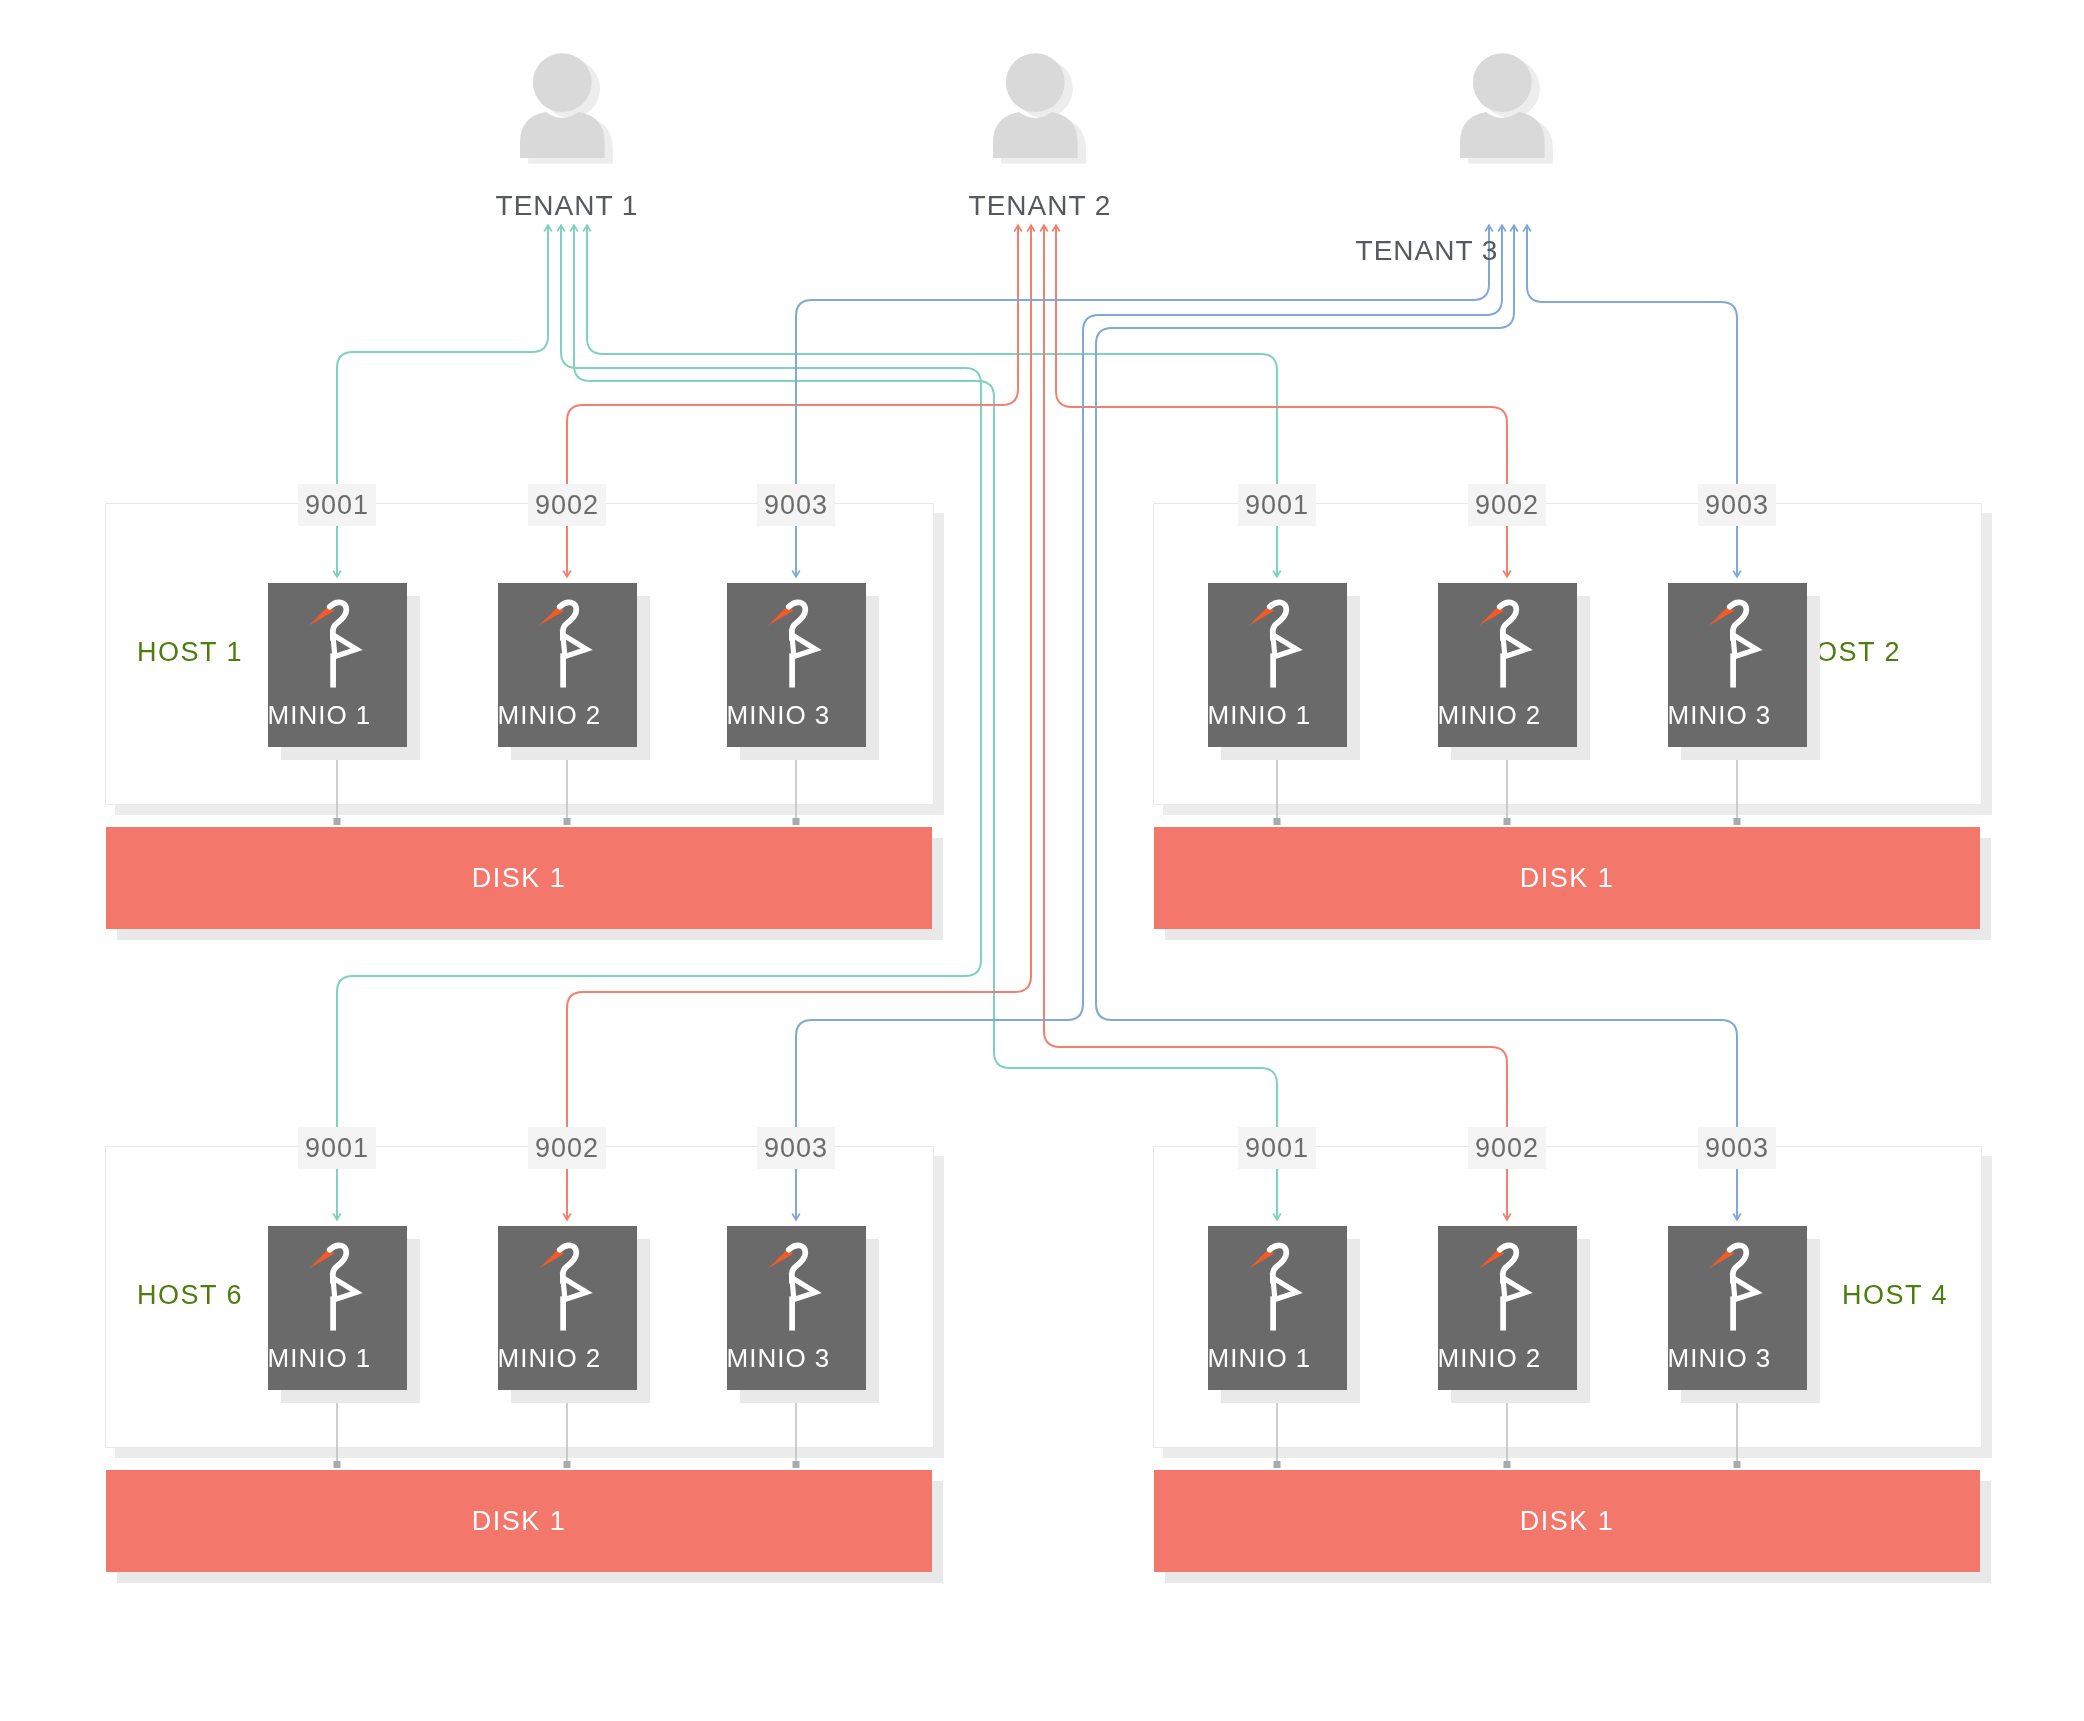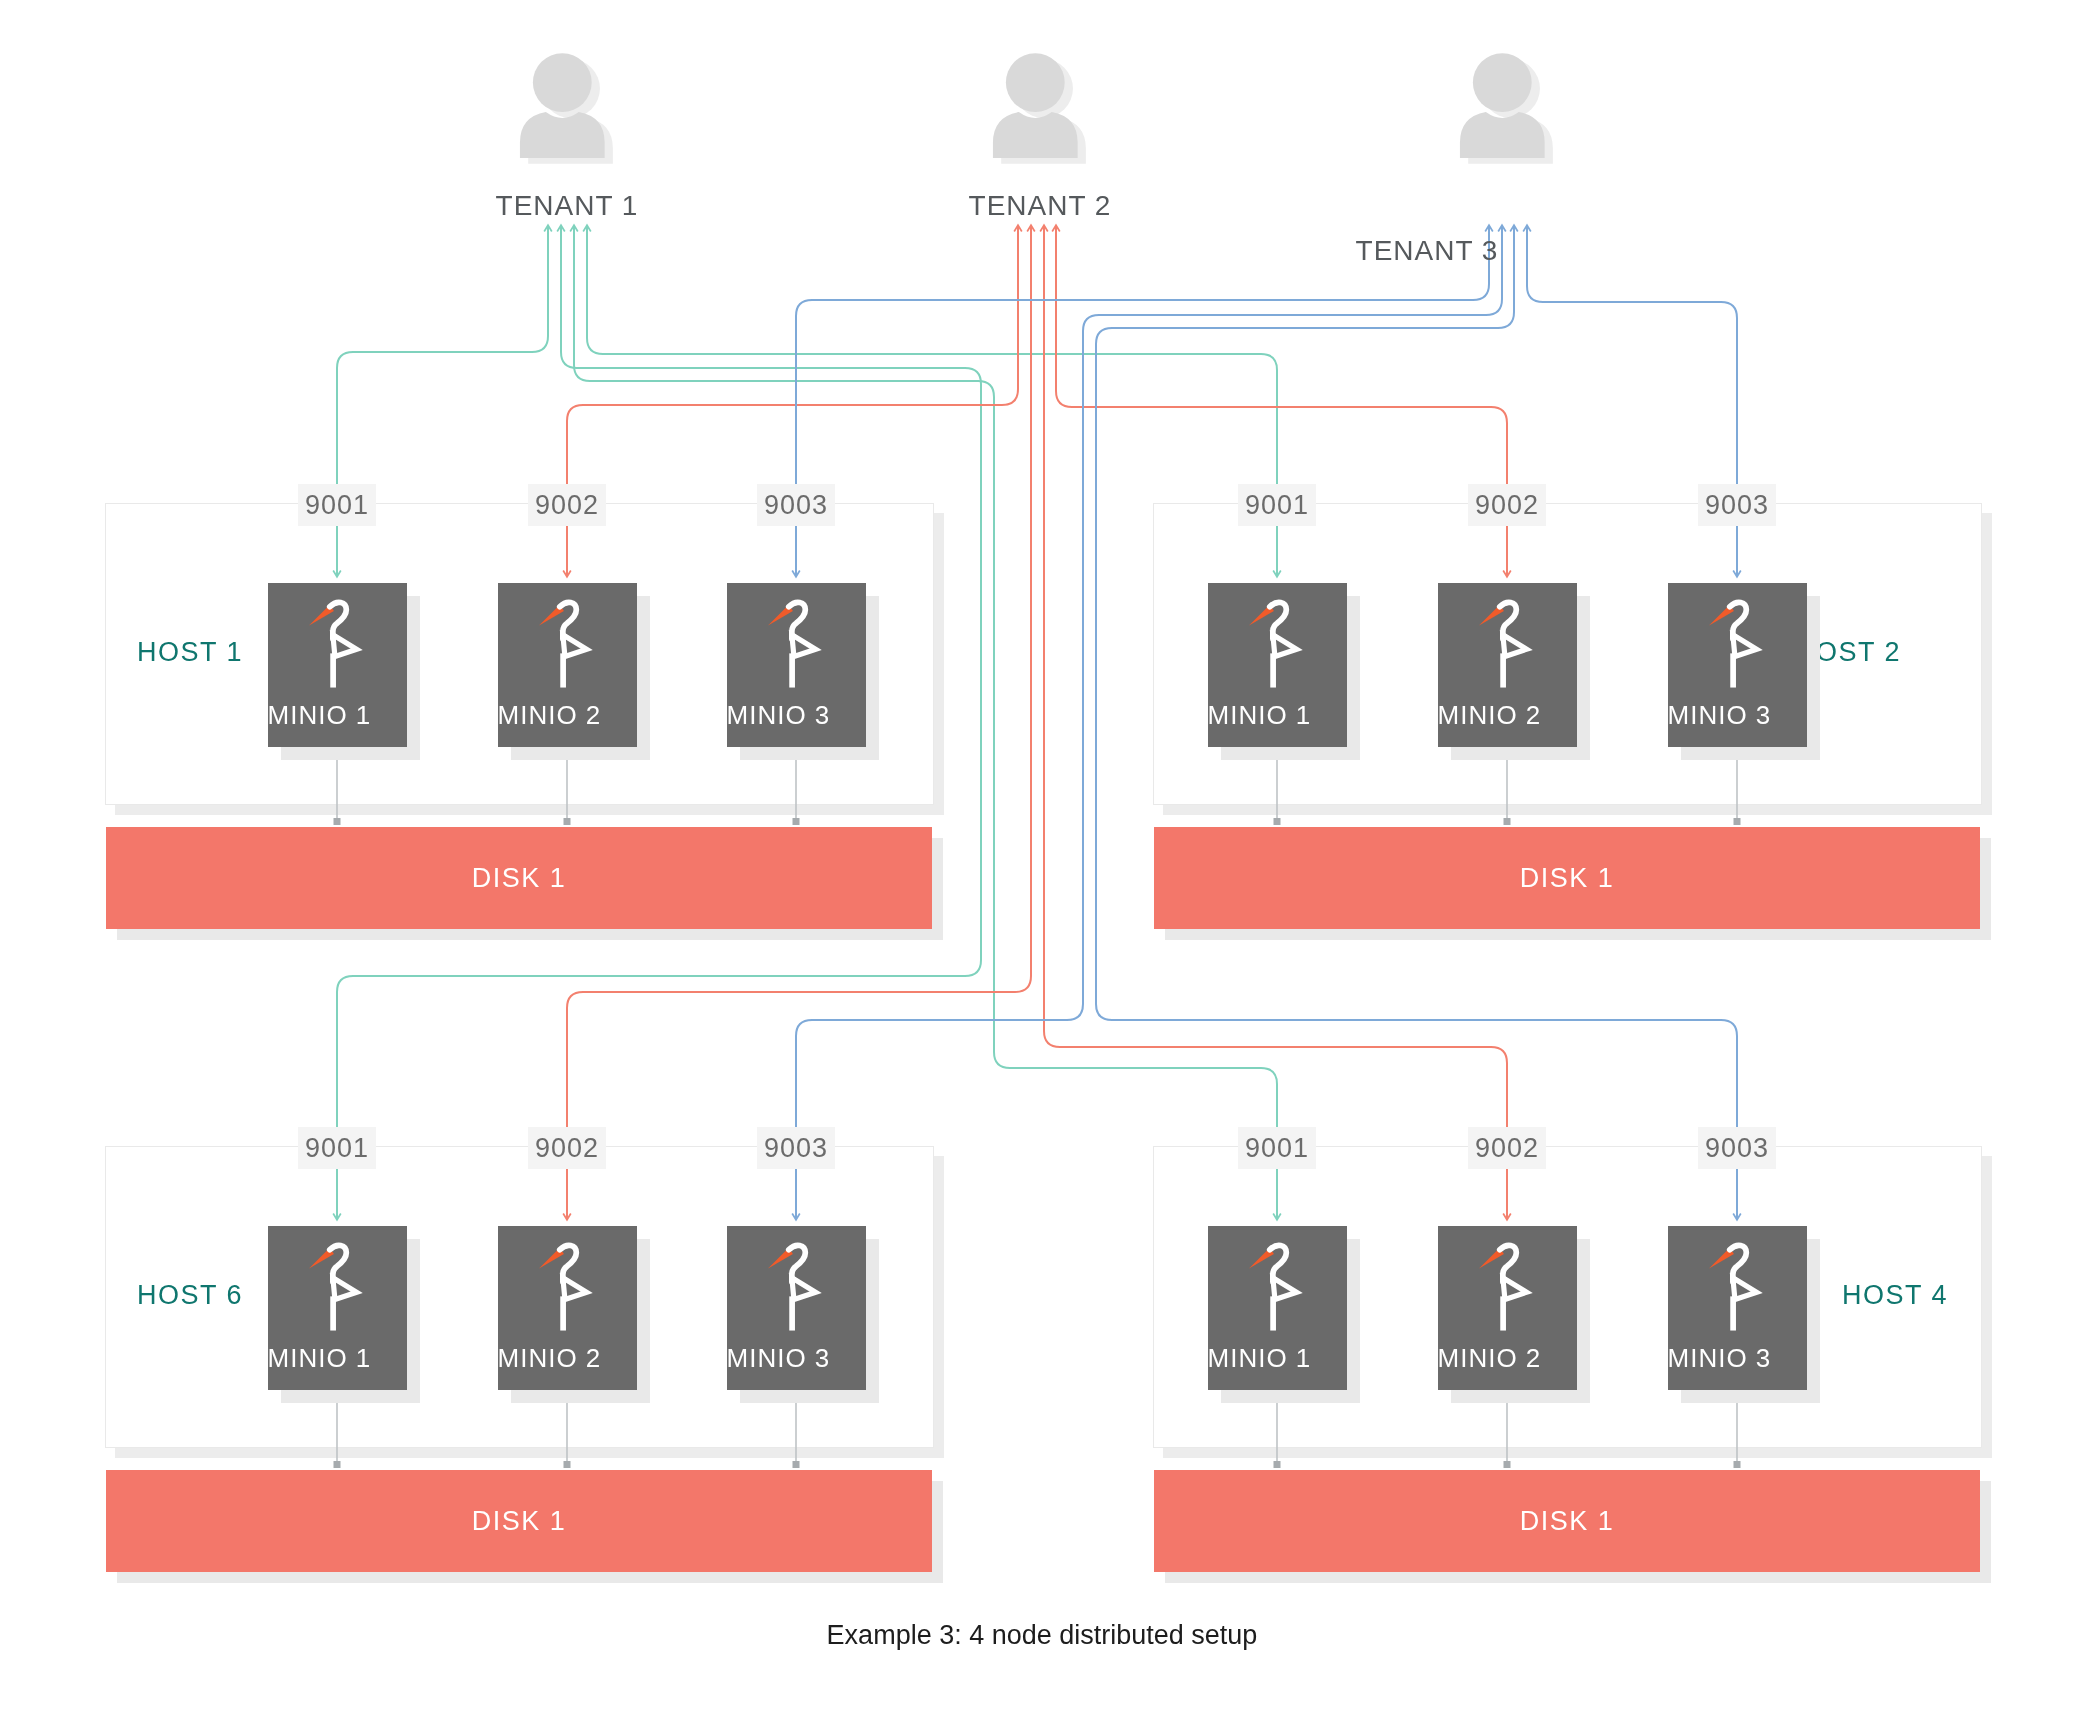--- a/index.html
+++ b/index.html
@@ -1,20 +1,20 @@
 <!DOCTYPE html>
 <html><head>
 <meta charset="utf-8">
 <style>
   html,body{margin:0;padding:0;background:#fff;}
   #stage{position:relative;width:2084px;height:1721px;background:#fff;overflow:hidden;
          font-family:"Liberation Sans",sans-serif;}
   .abs{position:absolute;}
   .host-box{background:#fff;border:1px solid #e9e9e9;box-shadow:10px 10px 0 #ececec;z-index:1;}
-  .host-label{z-index:3;font-size:27px;color:#0f766e;letter-spacing:1.5px;white-space:nowrap;}
+  .host-label{z-index:3;font-size:27px;color:#4d7c0f;letter-spacing:1.5px;white-space:nowrap;}
   .port-badge{z-index:3;background:#f4f4f4;color:#6b6b6b;font-size:27px;text-align:center;
               letter-spacing:1px;}
   .minio-node{z-index:3;box-shadow:13px 13px 0 #e9e9e9;}
   .minio-label{position:absolute;left:0;right:0;bottom:16px;text-align:left;color:#fff;
                font-size:26px;letter-spacing:1px;}
   .minio-logo{position:absolute;left:50%;top:14px;transform:translateX(-50%);}
   .disk-bar{z-index:3;box-shadow:11px 11px 0 #e9e9e9;}
   .disk-label{position:absolute;left:0;right:0;top:0;bottom:0;display:flex;align-items:center;
               justify-content:center;color:#fff;font-size:27px;letter-spacing:1.5px;}
   .tenant{z-index:3;}
@@ -105,21 +105,20 @@
         <line x1="1507" y1="1382" x2="1507" y2="1467" stroke="#bfc3c6" stroke-width="1.6"></line>
         <rect x="1503.5" y="1383" width="7" height="7" fill="#a6abae"></rect>
         <rect x="1503.5" y="1461" width="7" height="7" fill="#a6abae"></rect>
       </g>
       <g>
         <line x1="1737" y1="1382" x2="1737" y2="1467" stroke="#bfc3c6" stroke-width="1.6"></line>
         <rect x="1733.5" y="1383" width="7" height="7" fill="#a6abae"></rect>
         <rect x="1733.5" y="1461" width="7" height="7" fill="#a6abae"></rect>
       </g>
     </svg>
-  <div id="caption" class="abs" style="top:1620px;left:0;">Example 3: 4 node distributed setup</div>
 <div class="abs tenant" style="left: 508px; top: 52px; width: 118px; height: 120px;"><svg width="118" height="120" viewBox="0 0 100 102">
     <g fill="#ededed">
       <circle cx="53" cy="31" r="25"></circle>
       <path d="M17,95 L17,82 Q17,60 39,56 Q53,66 67,56 Q89,60 89,82 L89,95 Z"></path>
     </g>
     <g fill="#d9d9d9">
       <circle cx="46" cy="26" r="25"></circle>
       <path d="M10,90 L10,77 Q10,55 32,51 Q46,61 60,51 Q82,55 82,77 L82,90 Z"></path>
     </g>
   </svg></div>

